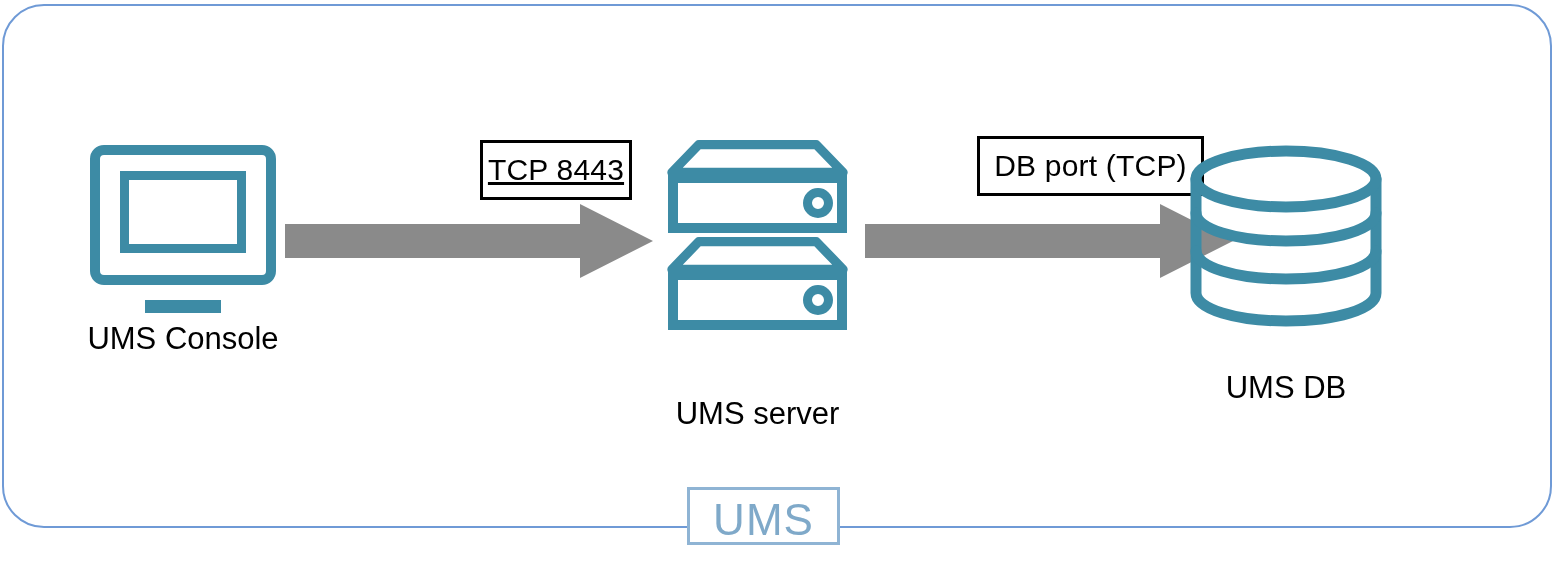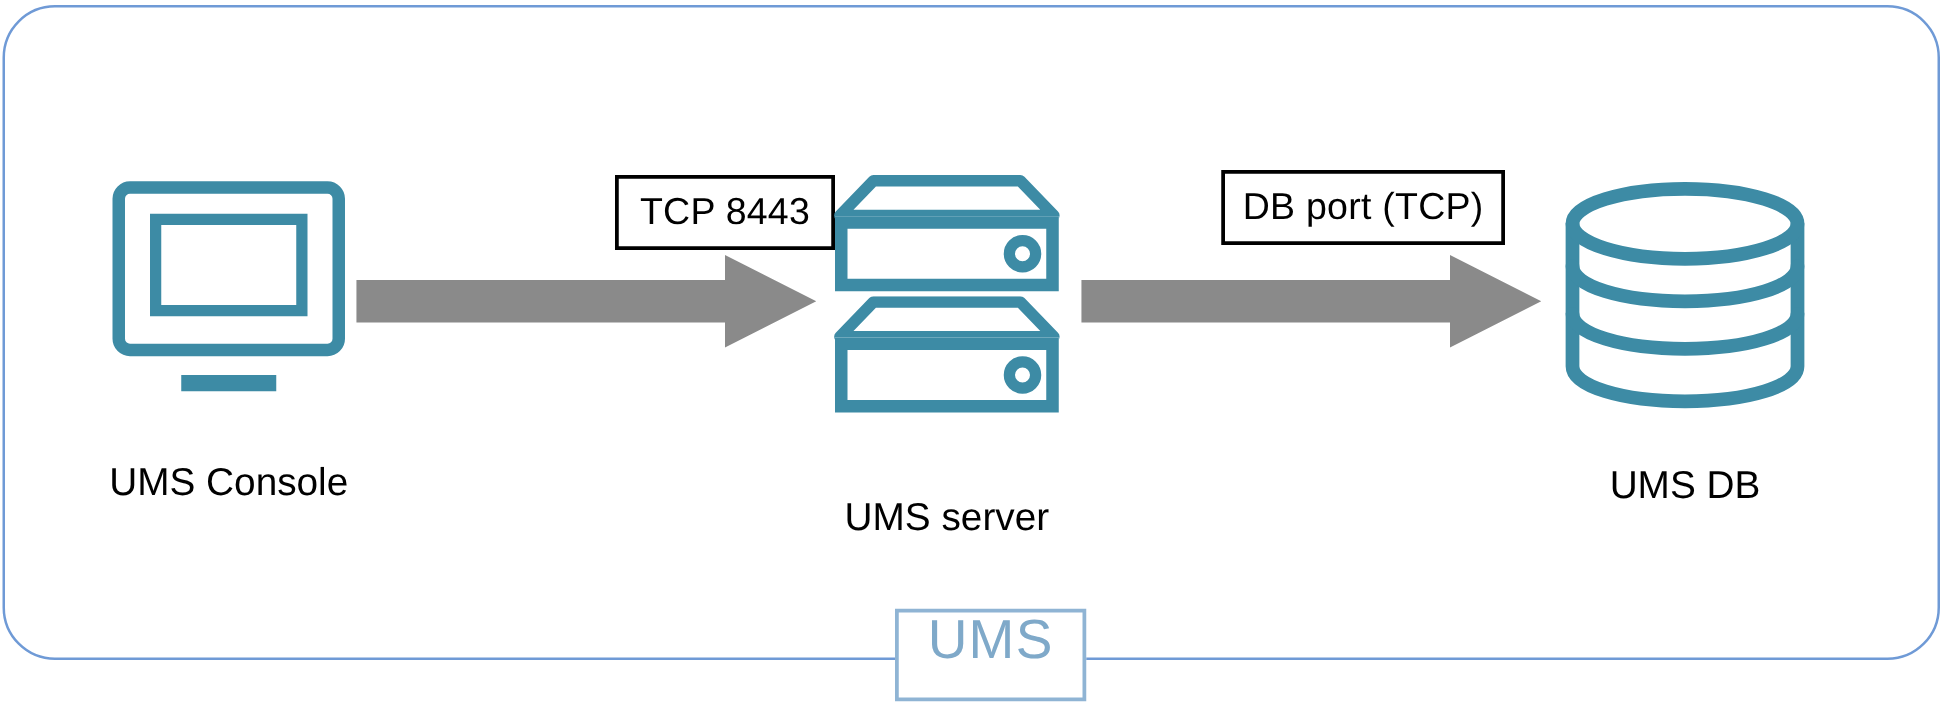--- a/index.html
+++ b/index.html
@@ -153,29 +153,29 @@
     font-size: 30px;
     color: #000000;
     white-space: nowrap;
     font-family: "Liberation Sans", sans-serif;
     letter-spacing: 0.2px;
   }
 
   
   .ums-badge {
     position: absolute;
-    left: 716px;
+    left: 687px;
     top: 487px;
     width: 153px;
-    height: 74px;
+    height: 58px;
     border: 3px solid #8fb4d4;
     background: #ffffff;
     box-sizing: border-box;
     display: flex;
-    align-items: flex-start;
+    align-items: flex-end;
     justify-content: center;
   }
   .ums-badge-text {
     font-size: 44px;
     color: #7fa9c9;
     font-family: "Liberation Sans", sans-serif;
     letter-spacing: 1px;
     line-height: 1;
   }
 </style>
@@ -187,30 +187,30 @@
   <div class="outer-frame"></div>
 
   <div class="node" style="left:60px; top:145px; width:246px;">
     <div class="node-icon">
       <div class="monitor">
         <div class="monitor-body"></div>
         <div class="monitor-screen"></div>
         <div class="monitor-stand"></div>
       </div>
     </div>
-    <div class="node-label" style="margin-top:47px;">UMS Console</div>
+    <div class="node-label" style="">UMS Console</div>
   </div>
 
   <div class="arrow" style="left:285px; top:196px; width:368px; height:90px;">
     <svg width="368" height="90" viewBox="0 0 368 90" xmlns="http://www.w3.org/2000/svg">
       <polygon points="0,28 295,28 295,8 368,45 295,82 295,62 0,62" fill="#8a8a8a"></polygon>
     </svg>
   </div>
 
-  <div class="port-label" style="left:492px; top:140px; width:176px; height:60px;">
+  <div class="port-label" style="left:480px; top:140px; width:152px; height:60px;text-decoration:underline;">
     <span>TCP 8443</span>
   </div>
 
   <div class="node" style="left:660px; top:140px; width:195px;gap:26px;">
     <div class="node-icon">
       <div class="server">
 
         <div class="server-unit top">
           <svg class="server-lid" width="195" height="40" viewBox="0 0 195 40" xmlns="http://www.w3.org/2000/svg">
             <polygon points="34,5 161,5 190,35 5,35" fill="none" stroke="#3d8ba5" stroke-width="10" stroke-linejoin="round"></polygon>
@@ -235,21 +235,21 @@
   <div class="arrow" style="left:865px; top:196px; width:368px; height:90px;">
     <svg width="368" height="90" viewBox="0 0 368 90" xmlns="http://www.w3.org/2000/svg">
       <polygon points="0,28 295,28 295,8 368,45 295,82 295,62 0,62" fill="#8a8a8a"></polygon>
     </svg>
   </div>
 
   <div class="port-label" style="left:977px; top:136px; width:227px; height:60px;">
     <span>DB port (TCP)</span>
   </div>
 
-  <div class="node" style="left:1250px; top:143px; width:196px;justify-content:space-between;">
+  <div class="node" style="left:1188px; top:143px; width:196px;justify-content:space-between;">
     <div class="node-icon">
       <div class="database">
         <svg width="196" height="185" viewBox="0 0 196 185" xmlns="http://www.w3.org/2000/svg">
 
           <path d="M8,36 L8,150 C8,166 48,178 98,178 C148,178 188,166 188,150 L188,36" fill="none" stroke="#3d8ba5" stroke-width="11" stroke-linecap="round"></path>
           <ellipse cx="98" cy="36" rx="90" ry="28" fill="none" stroke="#3d8ba5" stroke-width="11"></ellipse>
 
           <path d="M8,70 C8,86 48,98 98,98 C148,98 188,86 188,70" fill="none" stroke="#3d8ba5" stroke-width="11" stroke-linecap="round"></path>
           <path d="M8,108 C8,124 48,136 98,136 C148,136 188,124 188,108" fill="none" stroke="#3d8ba5" stroke-width="11" stroke-linecap="round"></path>
         </svg>

